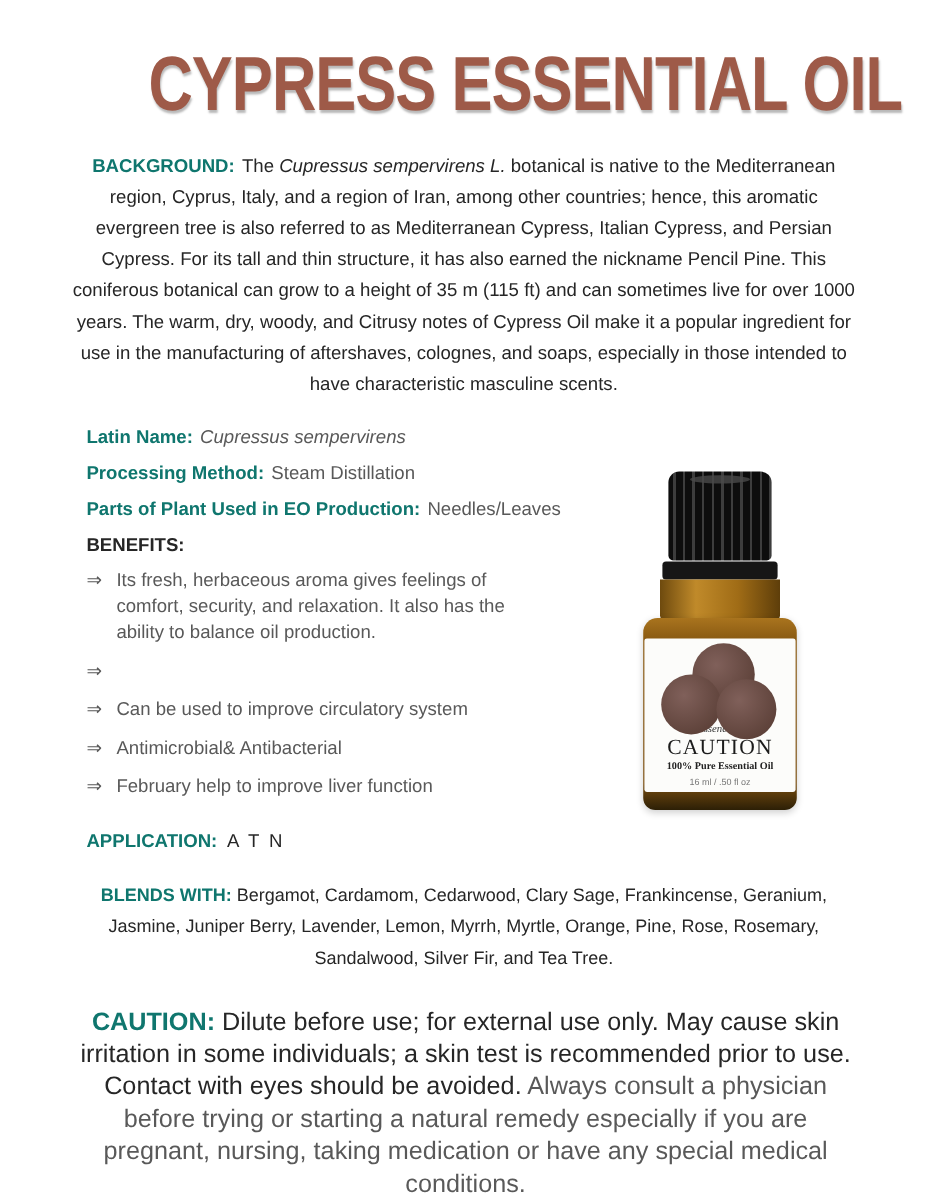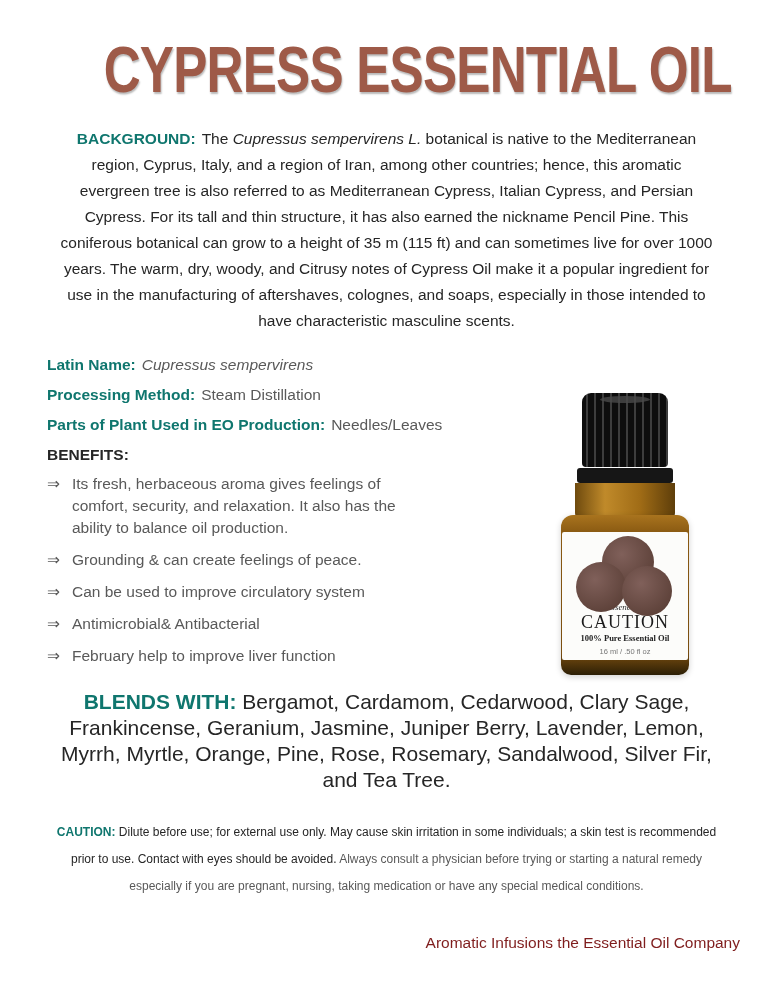--- a/index.html
+++ b/index.html
@@ -3,21 +3,21 @@
 <meta charset="utf-8">
 <style>
   :root{
     --title-color:#9e5a48;
     --body-color:#262626;
     --muted-color:#595959;
   }
   html,body{margin:0;padding:0;background:#ffffff;}
   .page{
     width:773px;height:1000px;box-sizing:border-box;
-    padding:34px 33px 0;margin:0 auto;background:#ffffff;overflow:hidden;
+    padding:34px 58px 0;margin:0 auto;background:#ffffff;overflow:hidden;
     font-family:"Liberation Sans",sans-serif;color:var(--body-color);
   }
   
   .title{
     margin:0 0 20px;font-size:64px;font-weight:bold;line-height:72px;
     color:var(--title-color);text-align:center;white-space:nowrap;
     transform:scaleX(0.80);transform-origin:50% 50%;
     text-shadow:1px 2px 2px rgba(0,0,0,0.28);
     letter-spacing:-1px;
   }
@@ -78,22 +78,22 @@
   .cone.c1{width:52px;height:52px;left:40px;top:4px;}
   .cone.c2{width:50px;height:50px;left:14px;top:30px;}
   .cone.c3{width:50px;height:50px;left:60px;top:34px;}
   .label-script{font-family:"Liberation Serif",serif;font-style:italic;font-size:9px;color:#333;margin-top:2px;}
   .label-name{font-family:"Liberation Serif",serif;font-size:18px;letter-spacing:1px;color:#1c1c1c;line-height:20px;}
   .label-sub{font-family:"Liberation Serif",serif;font-weight:bold;font-size:8.5px;color:#222;margin-top:1px;}
   .label-vol{font-size:7.5px;color:#777;margin-top:4px;}
   
   .application{margin:14px 0 0 14px;font-size:15.5px;line-height:21px;}
   .application .val{margin-left:8px;letter-spacing:2px;}
-  .blends{width:657px;margin:12px auto 0;font-size:21px;line-height:26px;text-align:center;}
-  .caution{width:660px;margin:26px auto 0;font-size:12px;line-height:27px;text-align:center;}
+  .blends{width:657px;margin:22px auto 0;font-size:15px;line-height:26px;text-align:center;}
+  .caution{width:660px;margin:26px auto 0;font-size:21px;line-height:27px;text-align:center;}
   .caution .secondary{color:var(--muted-color);}
   
   .footer{margin-top:34px;text-align:right;color:#7f1d1d;}
   .footer-line{font-size:15.5px;line-height:17px;margin:0 0 15px;}
 </style>
 </head>
 <body>
 
 <div class="page">
 
@@ -112,21 +112,20 @@
 
       <p class="benefits-heading">BENEFITS:</p>
 
       <ul class="benefits-list">
         <li class="benefit-item">
           <span class="arrow">⇒</span>
           <span class="benefit-text">Its fresh, herbaceous aroma gives feelings of comfort, security, and relaxation. It also has the ability to balance oil production.</span>
         </li>
         <li class="benefit-item">
           <span class="arrow">⇒</span>
-          <span class="benefit-text">Grounding &amp; can create feelings of peace.</span>
         </li>
         <li class="benefit-item">
           <span class="arrow">⇒</span>
           <span class="benefit-text">Can be used to improve circulatory system</span>
         </li>
         <li class="benefit-item">
           <span class="arrow">⇒</span>
           <span class="benefit-text">Antimicrobial&amp; Antibacterial</span>
         </li>
         <li class="benefit-item">
@@ -151,20 +150,21 @@
             <div class="label-script">Essence of</div>
             <div class="label-name">CAUTION</div>
             <div class="label-sub">100% Pure Essential Oil</div>
             <div class="label-vol">16 ml / .50 fl oz</div>
           </div>
         </div>
       </div>
     </div>
   </div>
 
+  <p class="application"><span class="lbl">APPLICATION:</span><span class="val">A T N</span></p>
 
   <p class="blends"><span class="lbl">BLENDS WITH:</span><span> Bergamot, Cardamom, Cedarwood, Clary Sage, Frankincense, Geranium, Jasmine, Juniper Berry, Lavender, Lemon, Myrrh, Myrtle, Orange, Pine, Rose, Rosemary, Sandalwood, Silver Fir, and Tea Tree.</span></p>
 
   <p class="caution"><span class="lbl">CAUTION:</span><span> Dilute before use; for external use only. May cause skin irritation in some individuals; a skin test is recommended prior to use. Contact with eyes should be avoided. </span><span class="secondary">Always consult a physician before trying or starting a natural remedy especially if you are pregnant, nursing, taking medication or have any special medical conditions.</span></p>
 
   <div class="footer">
     <p class="footer-line">Aromatic Infusions the Essential Oil Company</p>
 
   </div>
 

